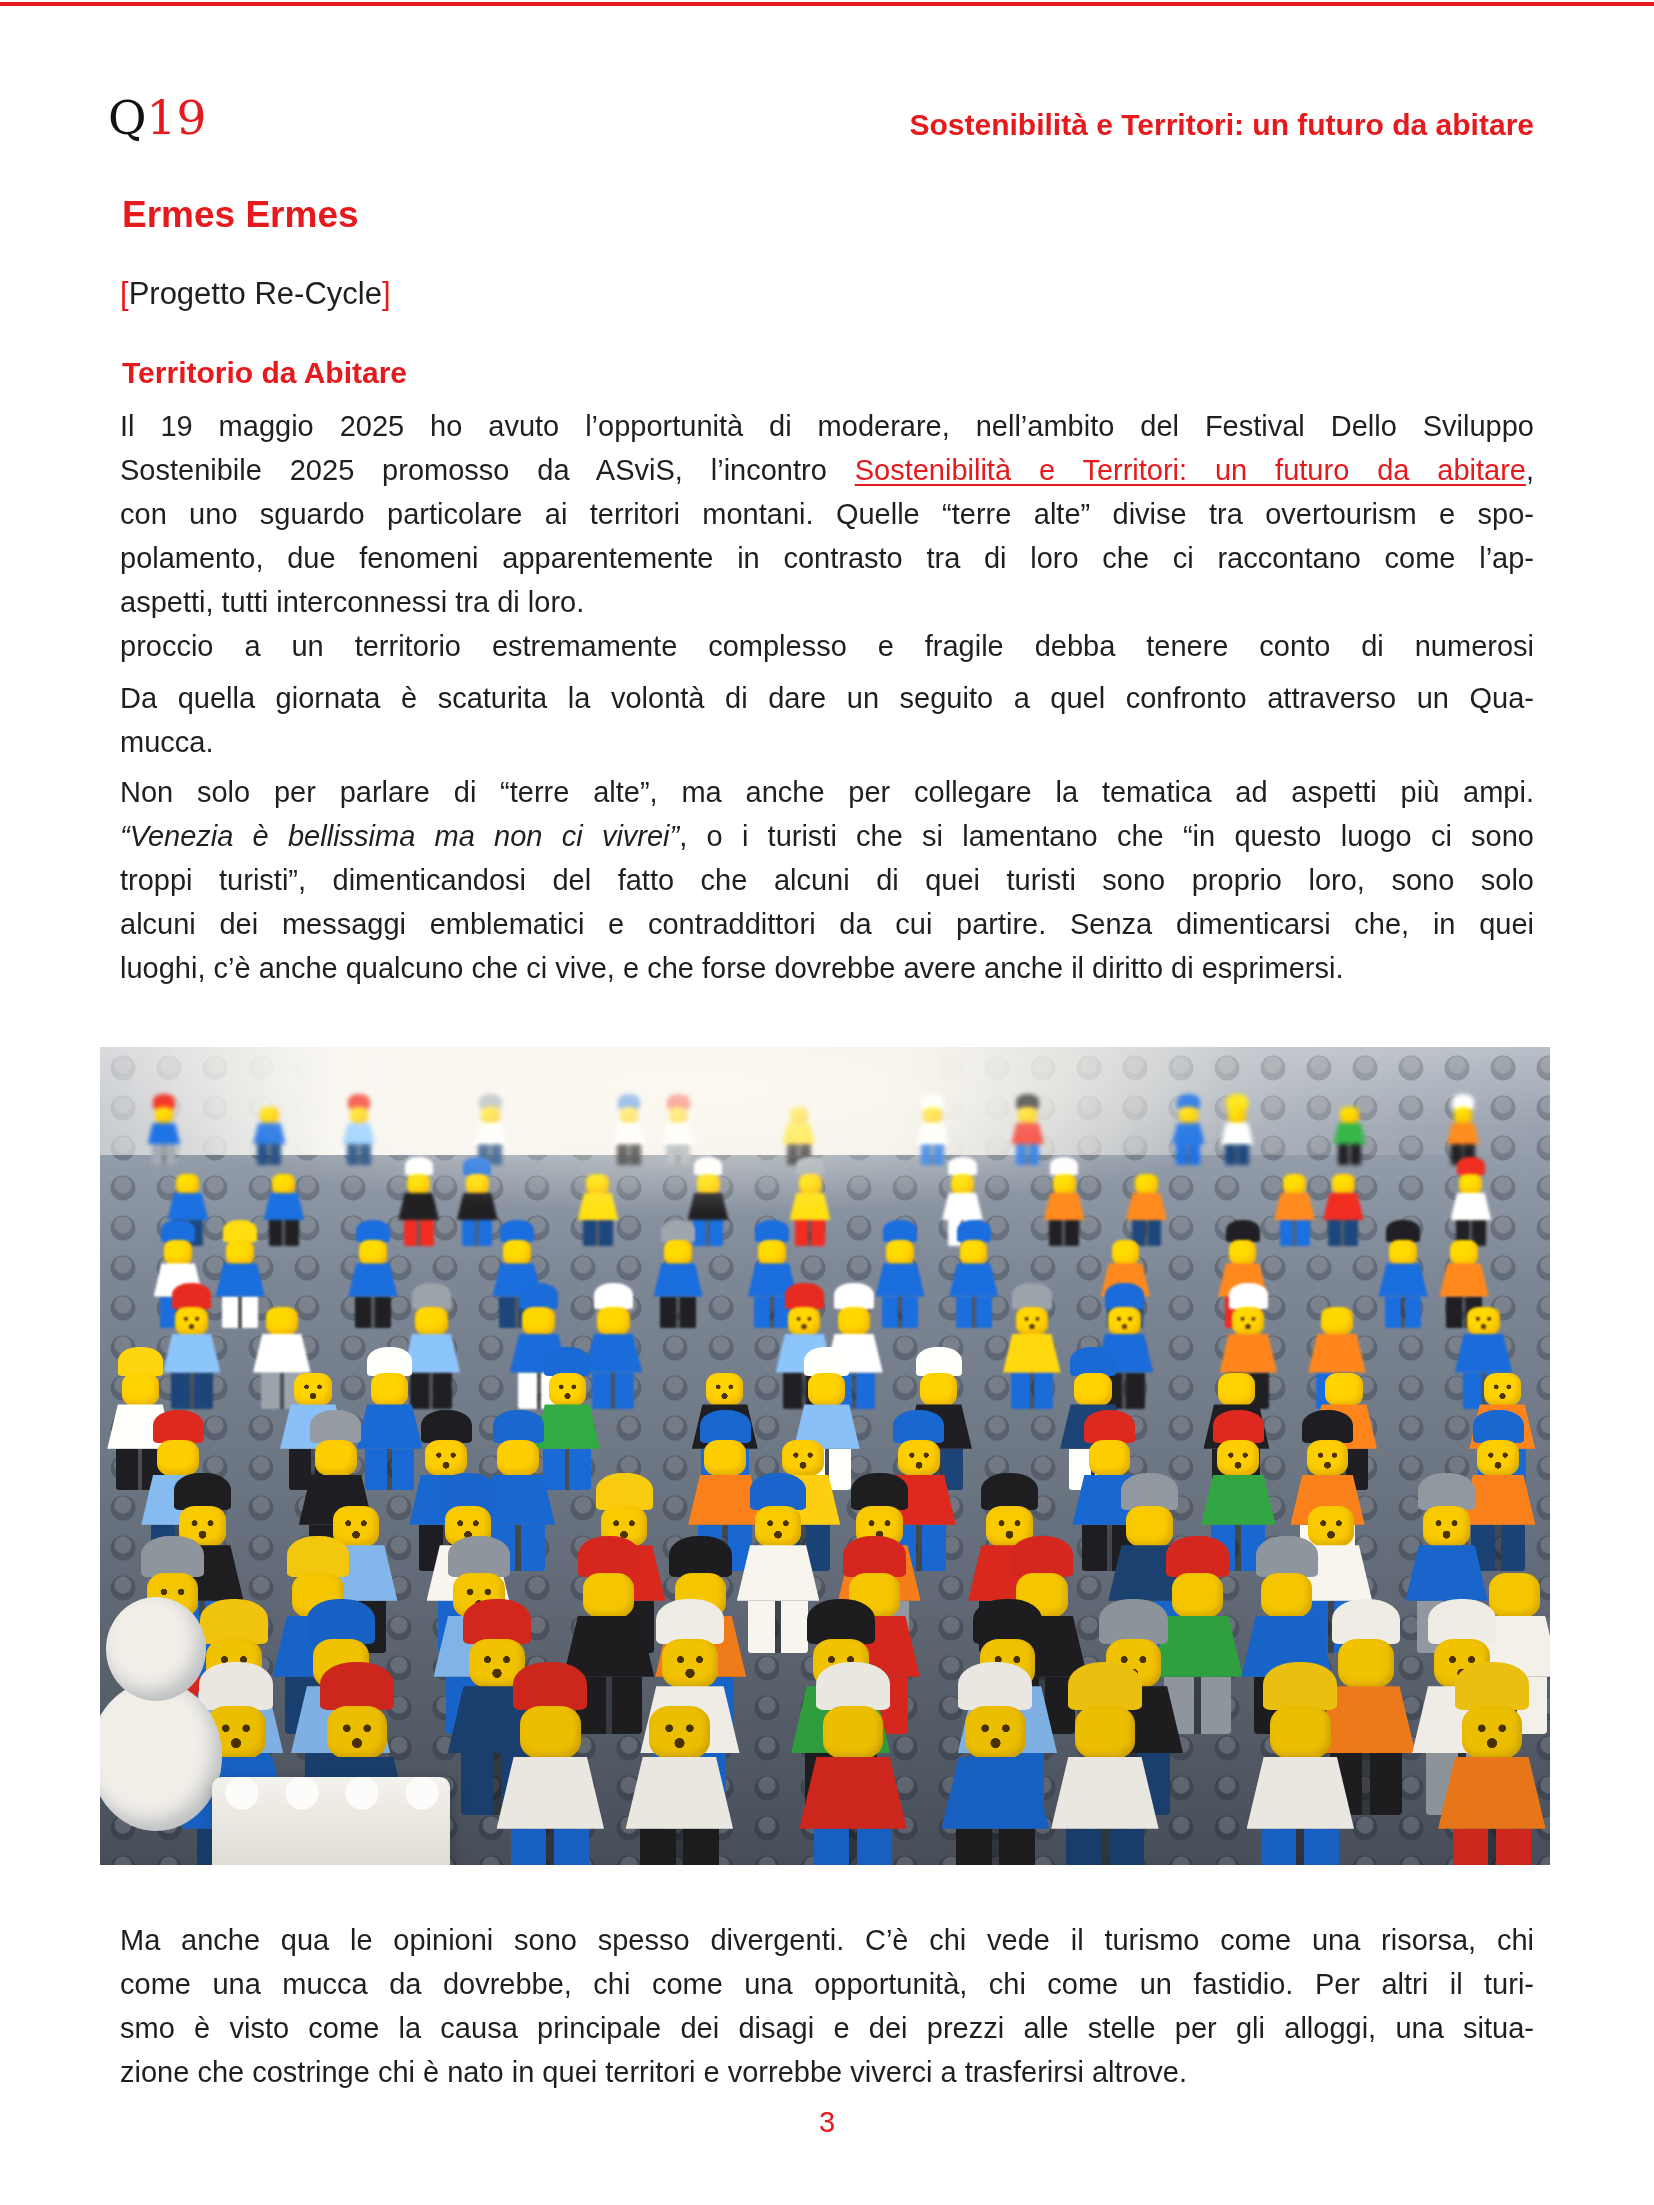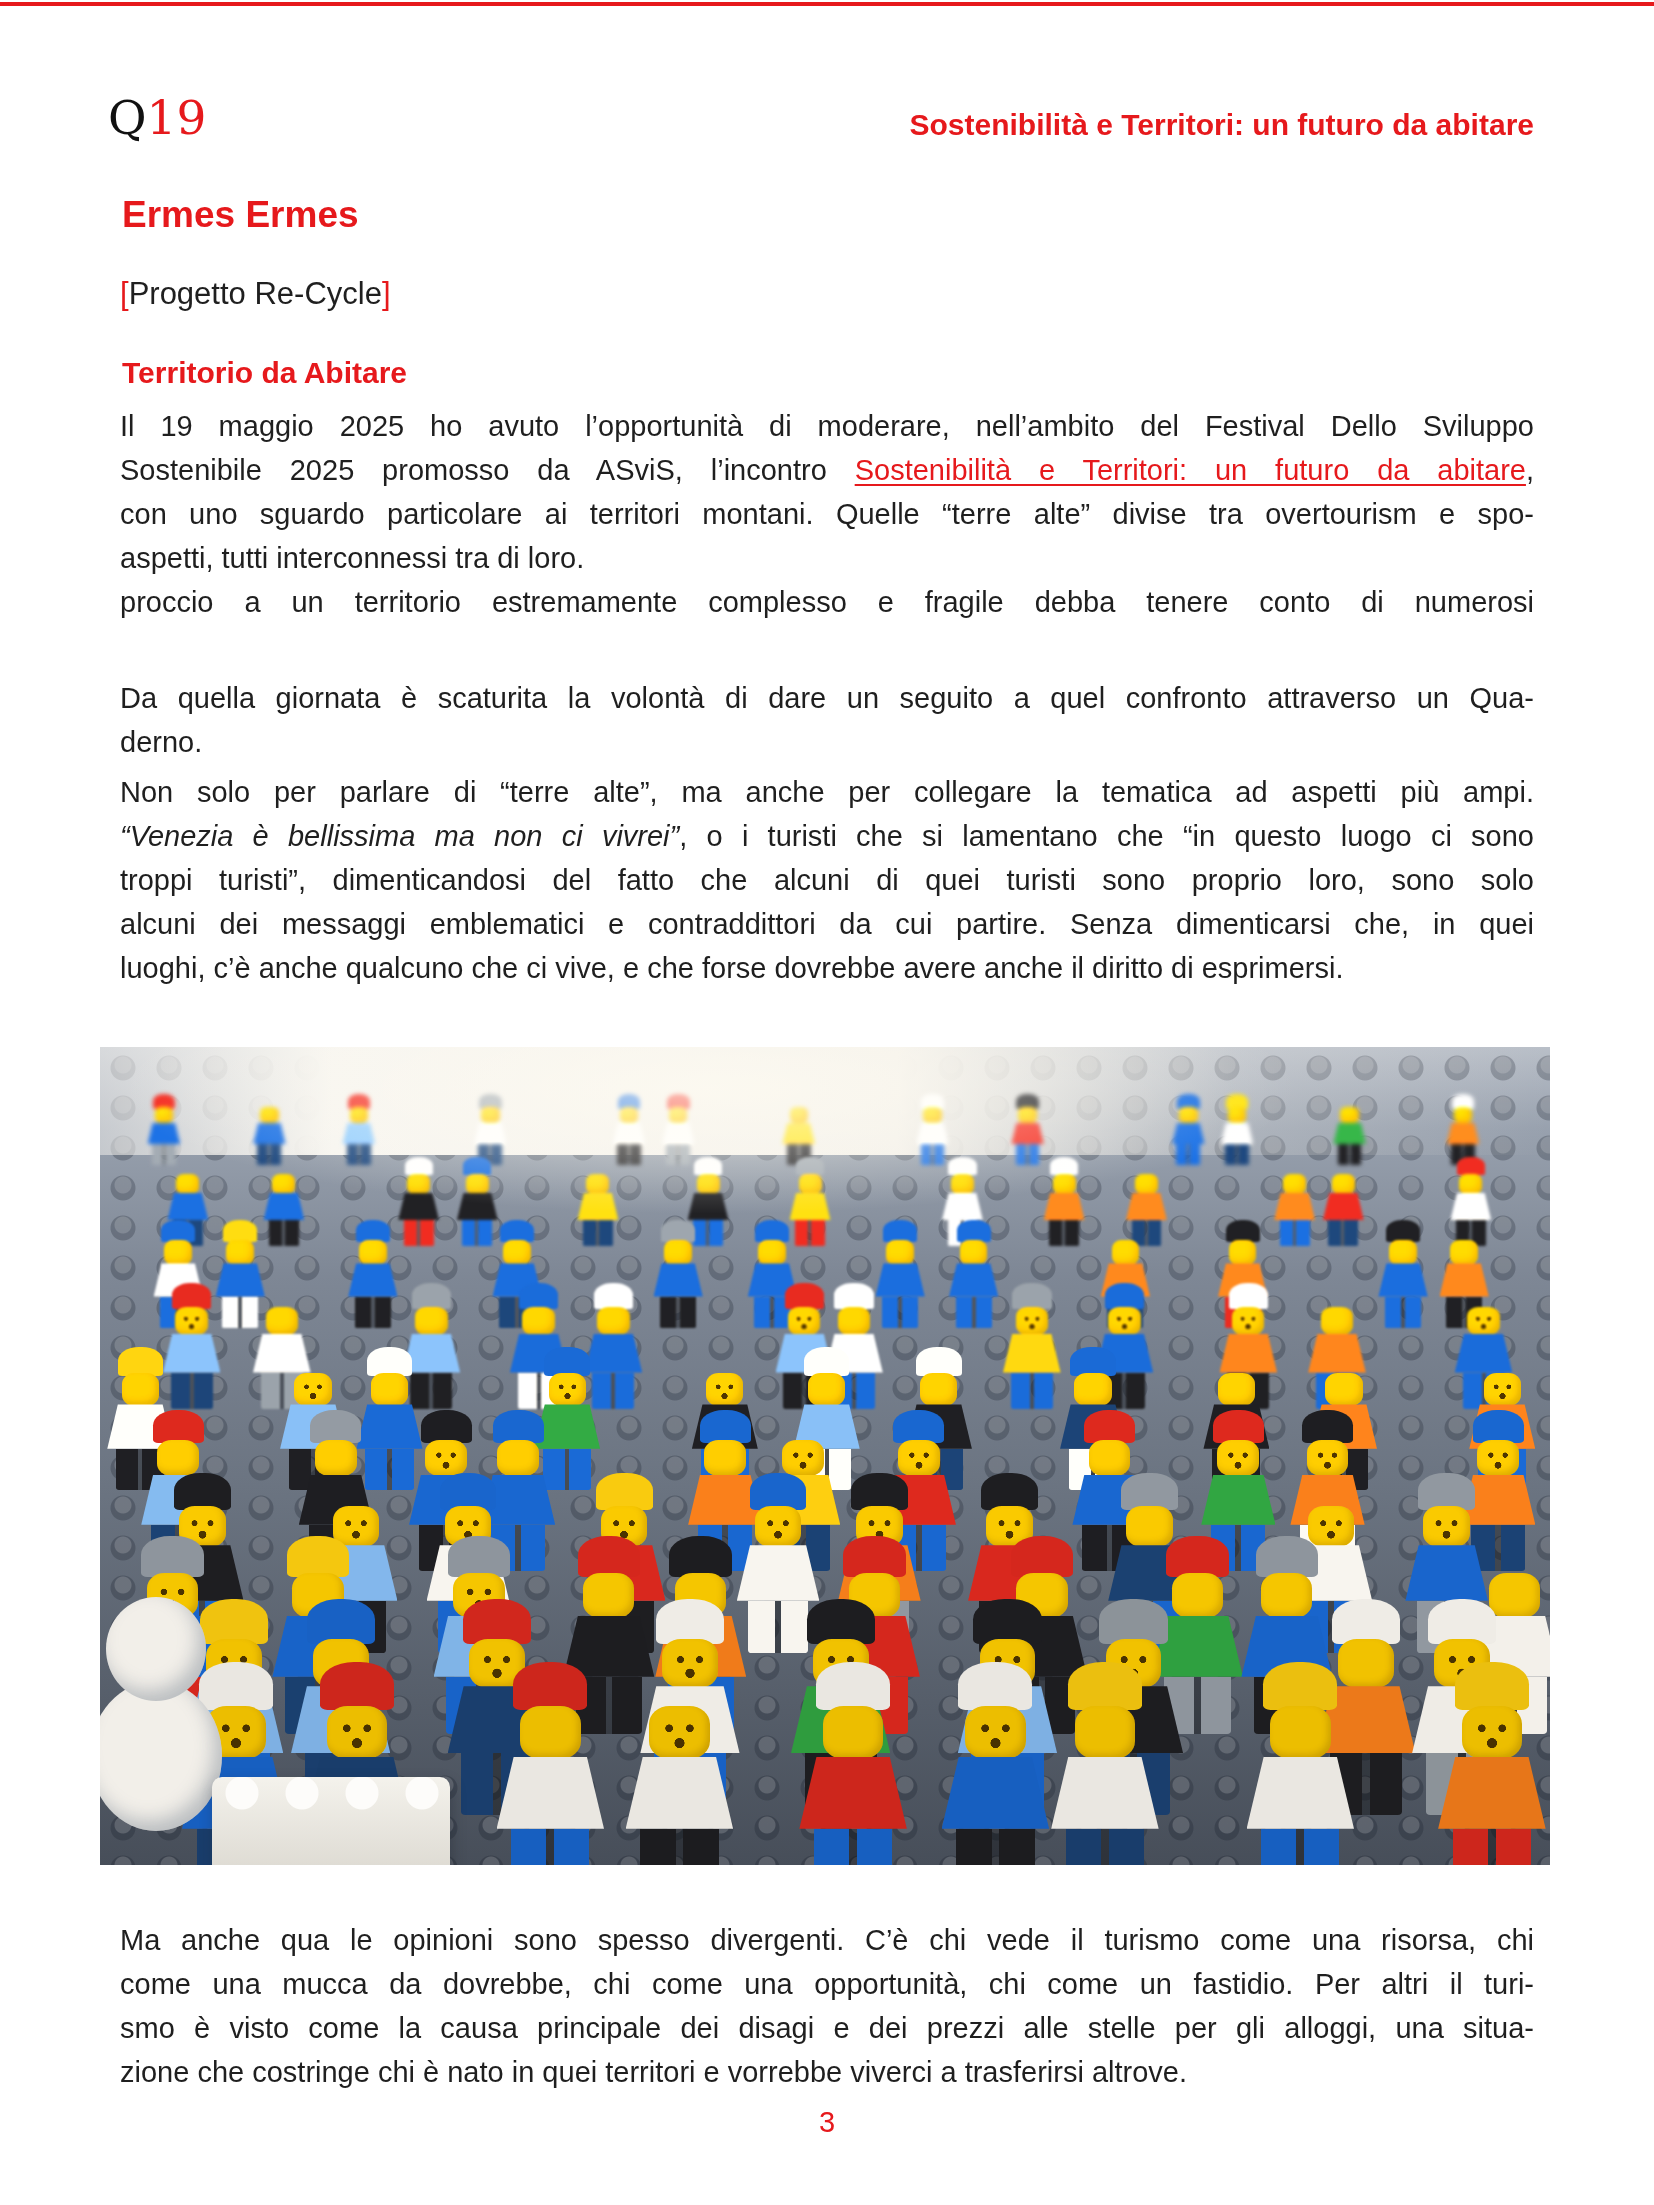--- a/index.html
+++ b/index.html
@@ -85,26 +85,27 @@
   <div class="project">
     <span class="bracket">[</span><span>Progetto Re-Cycle</span><span class="bracket">]</span>
   </div>
 
   <div class="section-heading">Territorio da Abitare</div>
 
   <div class="para" id="p1">
       <div class="jline">Il 19 maggio 2025 ho avuto l’opportunità di moderare, nell’ambito del Festival Dello Sviluppo</div>
       <div class="jline">Sostenibile 2025 promosso da ASviS, l’incontro <span class="link">Sostenibilità e Territori: un futuro da abitare</span>,</div>
       <div class="jline">con uno sguardo particolare ai territori montani. Quelle “terre alte” divise tra overtourism e spo-</div>
+      <div class="jline">polamento, due fenomeni apparentemente in contrasto tra di loro che ci raccontano come l’ap-</div>
       <div class="jline last">aspetti, tutti interconnessi tra di loro.</div>
       <div class="jline">proccio a un territorio estremamente complesso e fragile debba tenere conto di numerosi</div>
     </div>
   <div class="para" id="p2">
       <div class="jline">Da quella giornata è scaturita la volontà di dare un seguito a quel confronto attraverso un Qua-</div>
-      <div class="jline last">derno.</div>
+      <div class="jline last">mucca.</div>
     </div>
   <div class="para" id="p3">
       <div class="jline">Non solo per parlare di “terre alte”, ma anche per collegare la tematica ad aspetti più ampi.</div>
       <div class="jline"><span class="italic">“Venezia è bellissima ma non ci vivrei”</span>, o i turisti che si lamentano che “in questo luogo ci sono</div>
       <div class="jline">troppi turisti”, dimenticandosi del fatto che alcuni di quei turisti sono proprio loro, sono solo</div>
       <div class="jline">alcuni dei messaggi emblematici e contraddittori da cui partire. Senza dimenticarsi che, in quei</div>
       <div class="jline last">luoghi, c’è anche qualcuno che ci vive, e che forse dovrebbe avere anche il diritto di esprimersi.</div>
     </div>
 
   <div class="photo" id="photo" role="img" aria-label="Fotografia: folla di minifigure LEGO colorate su una base grigia con neve">

